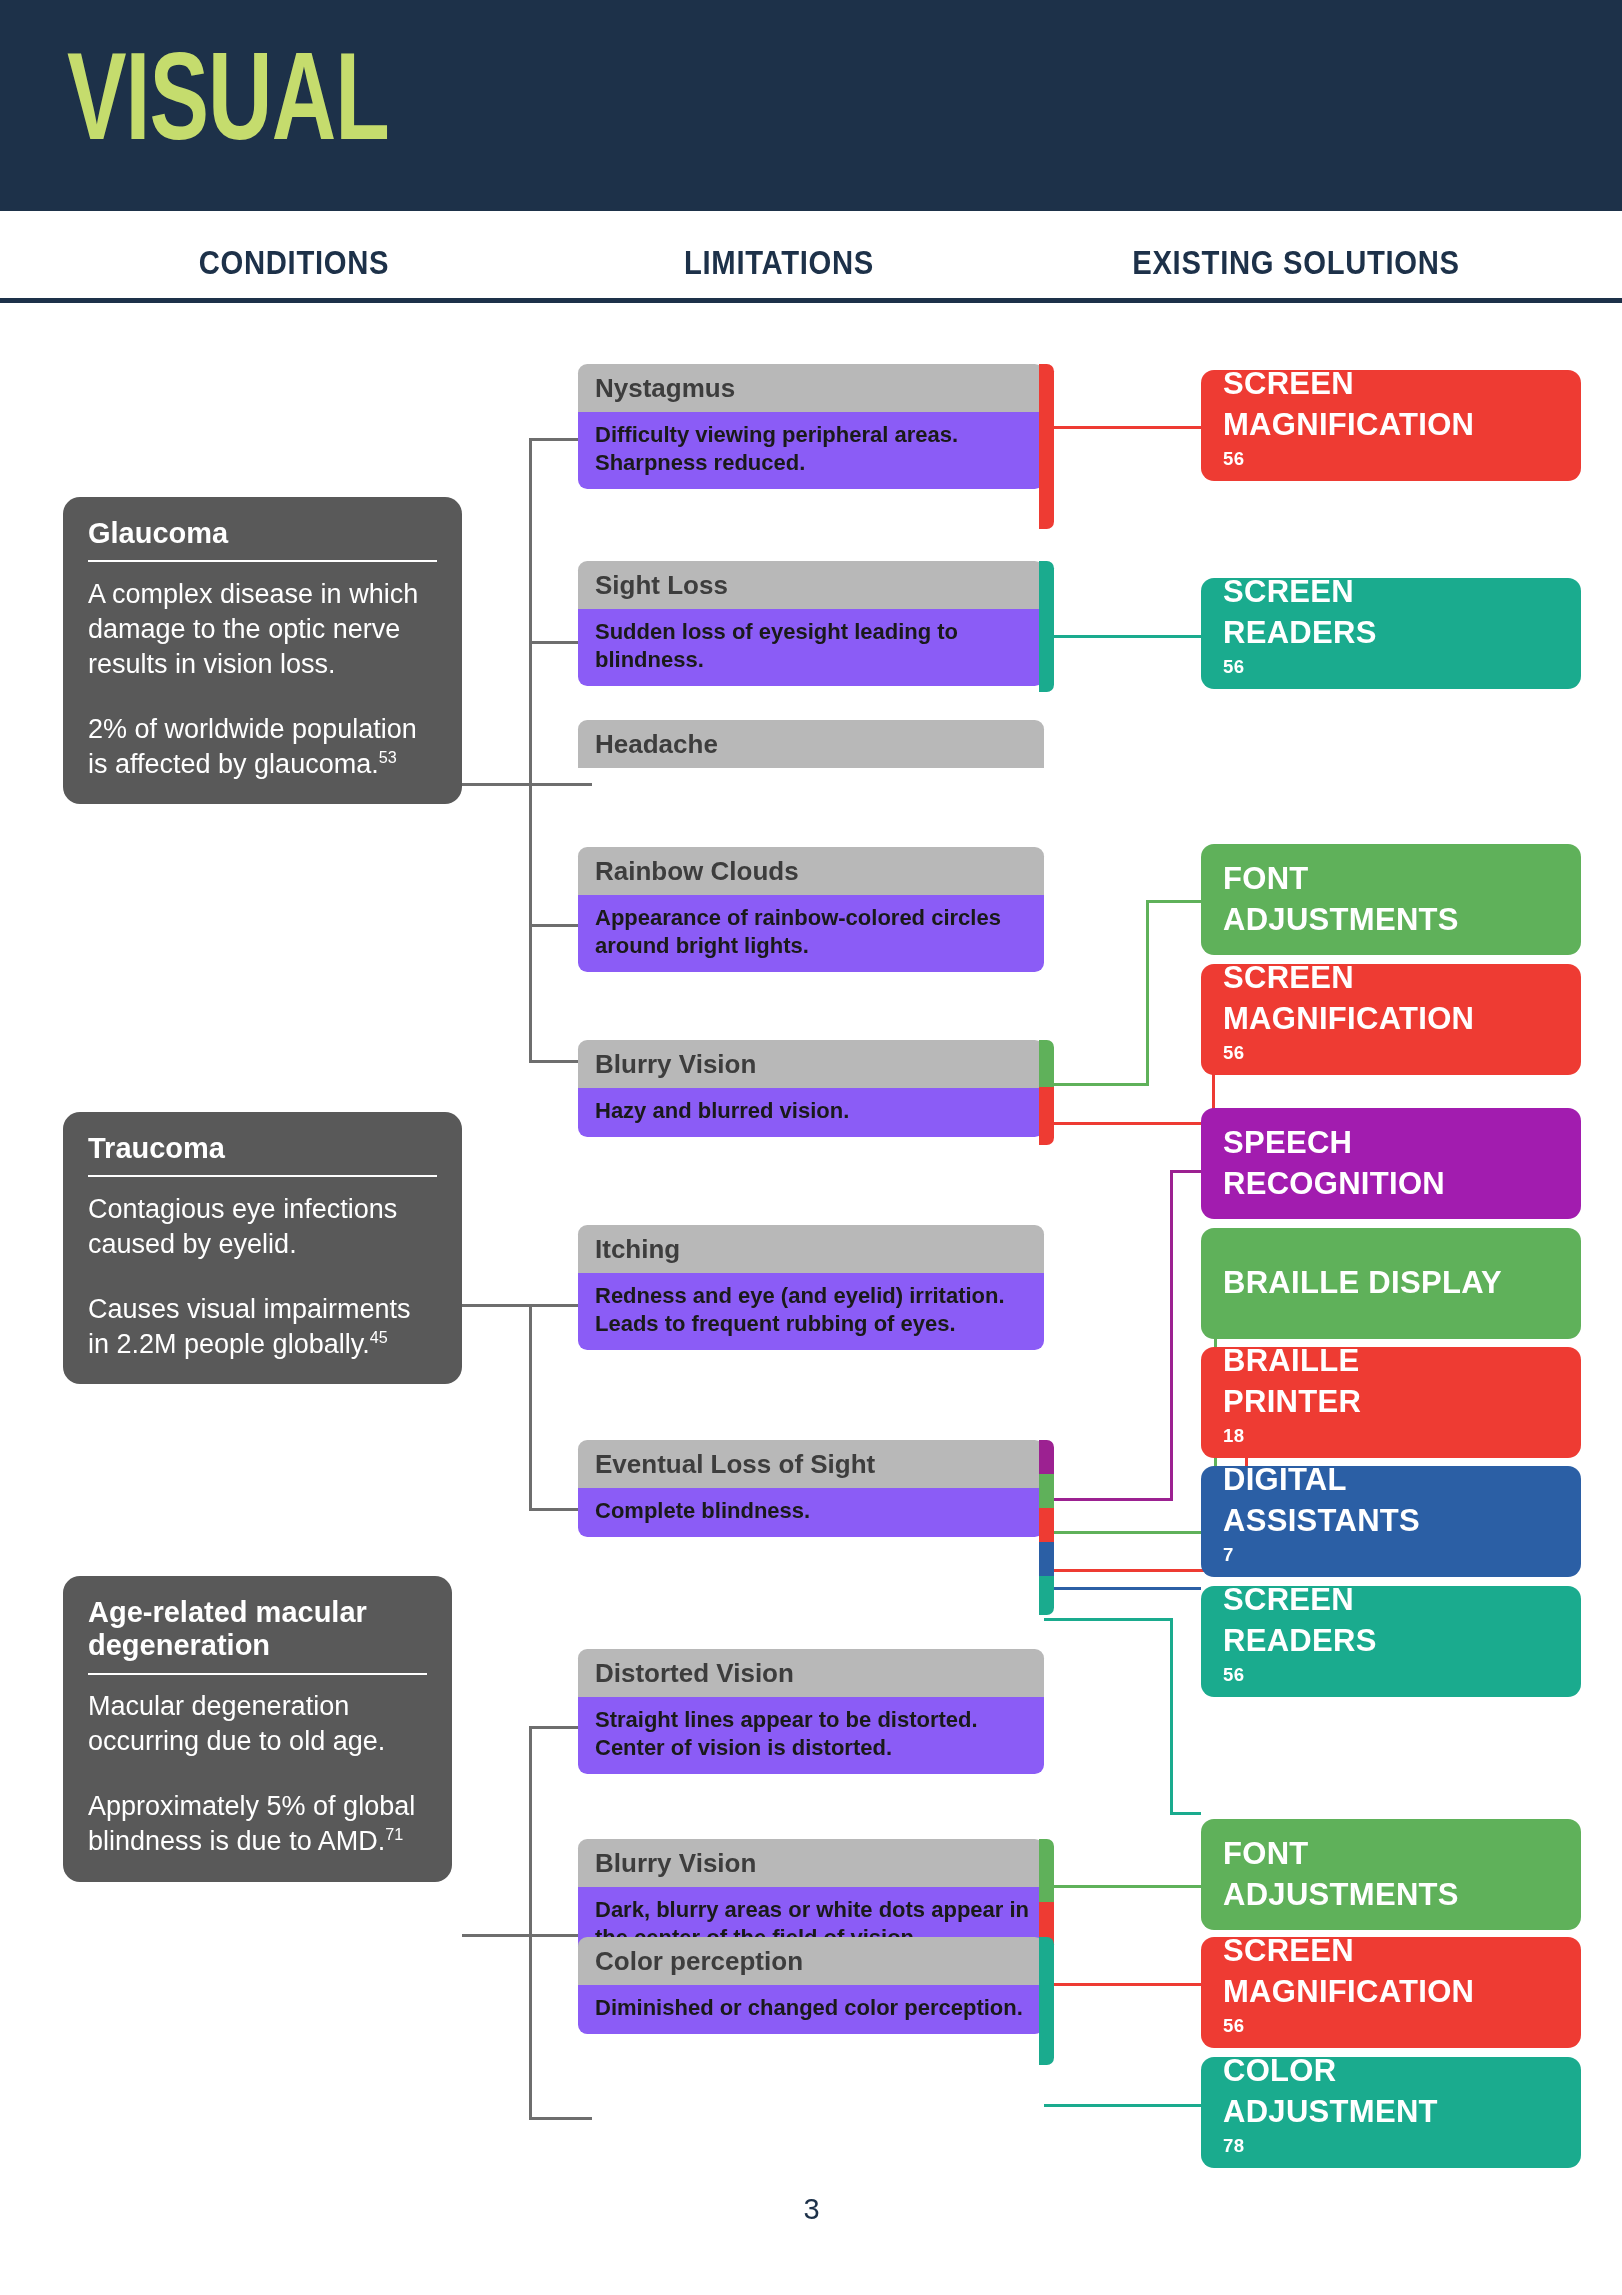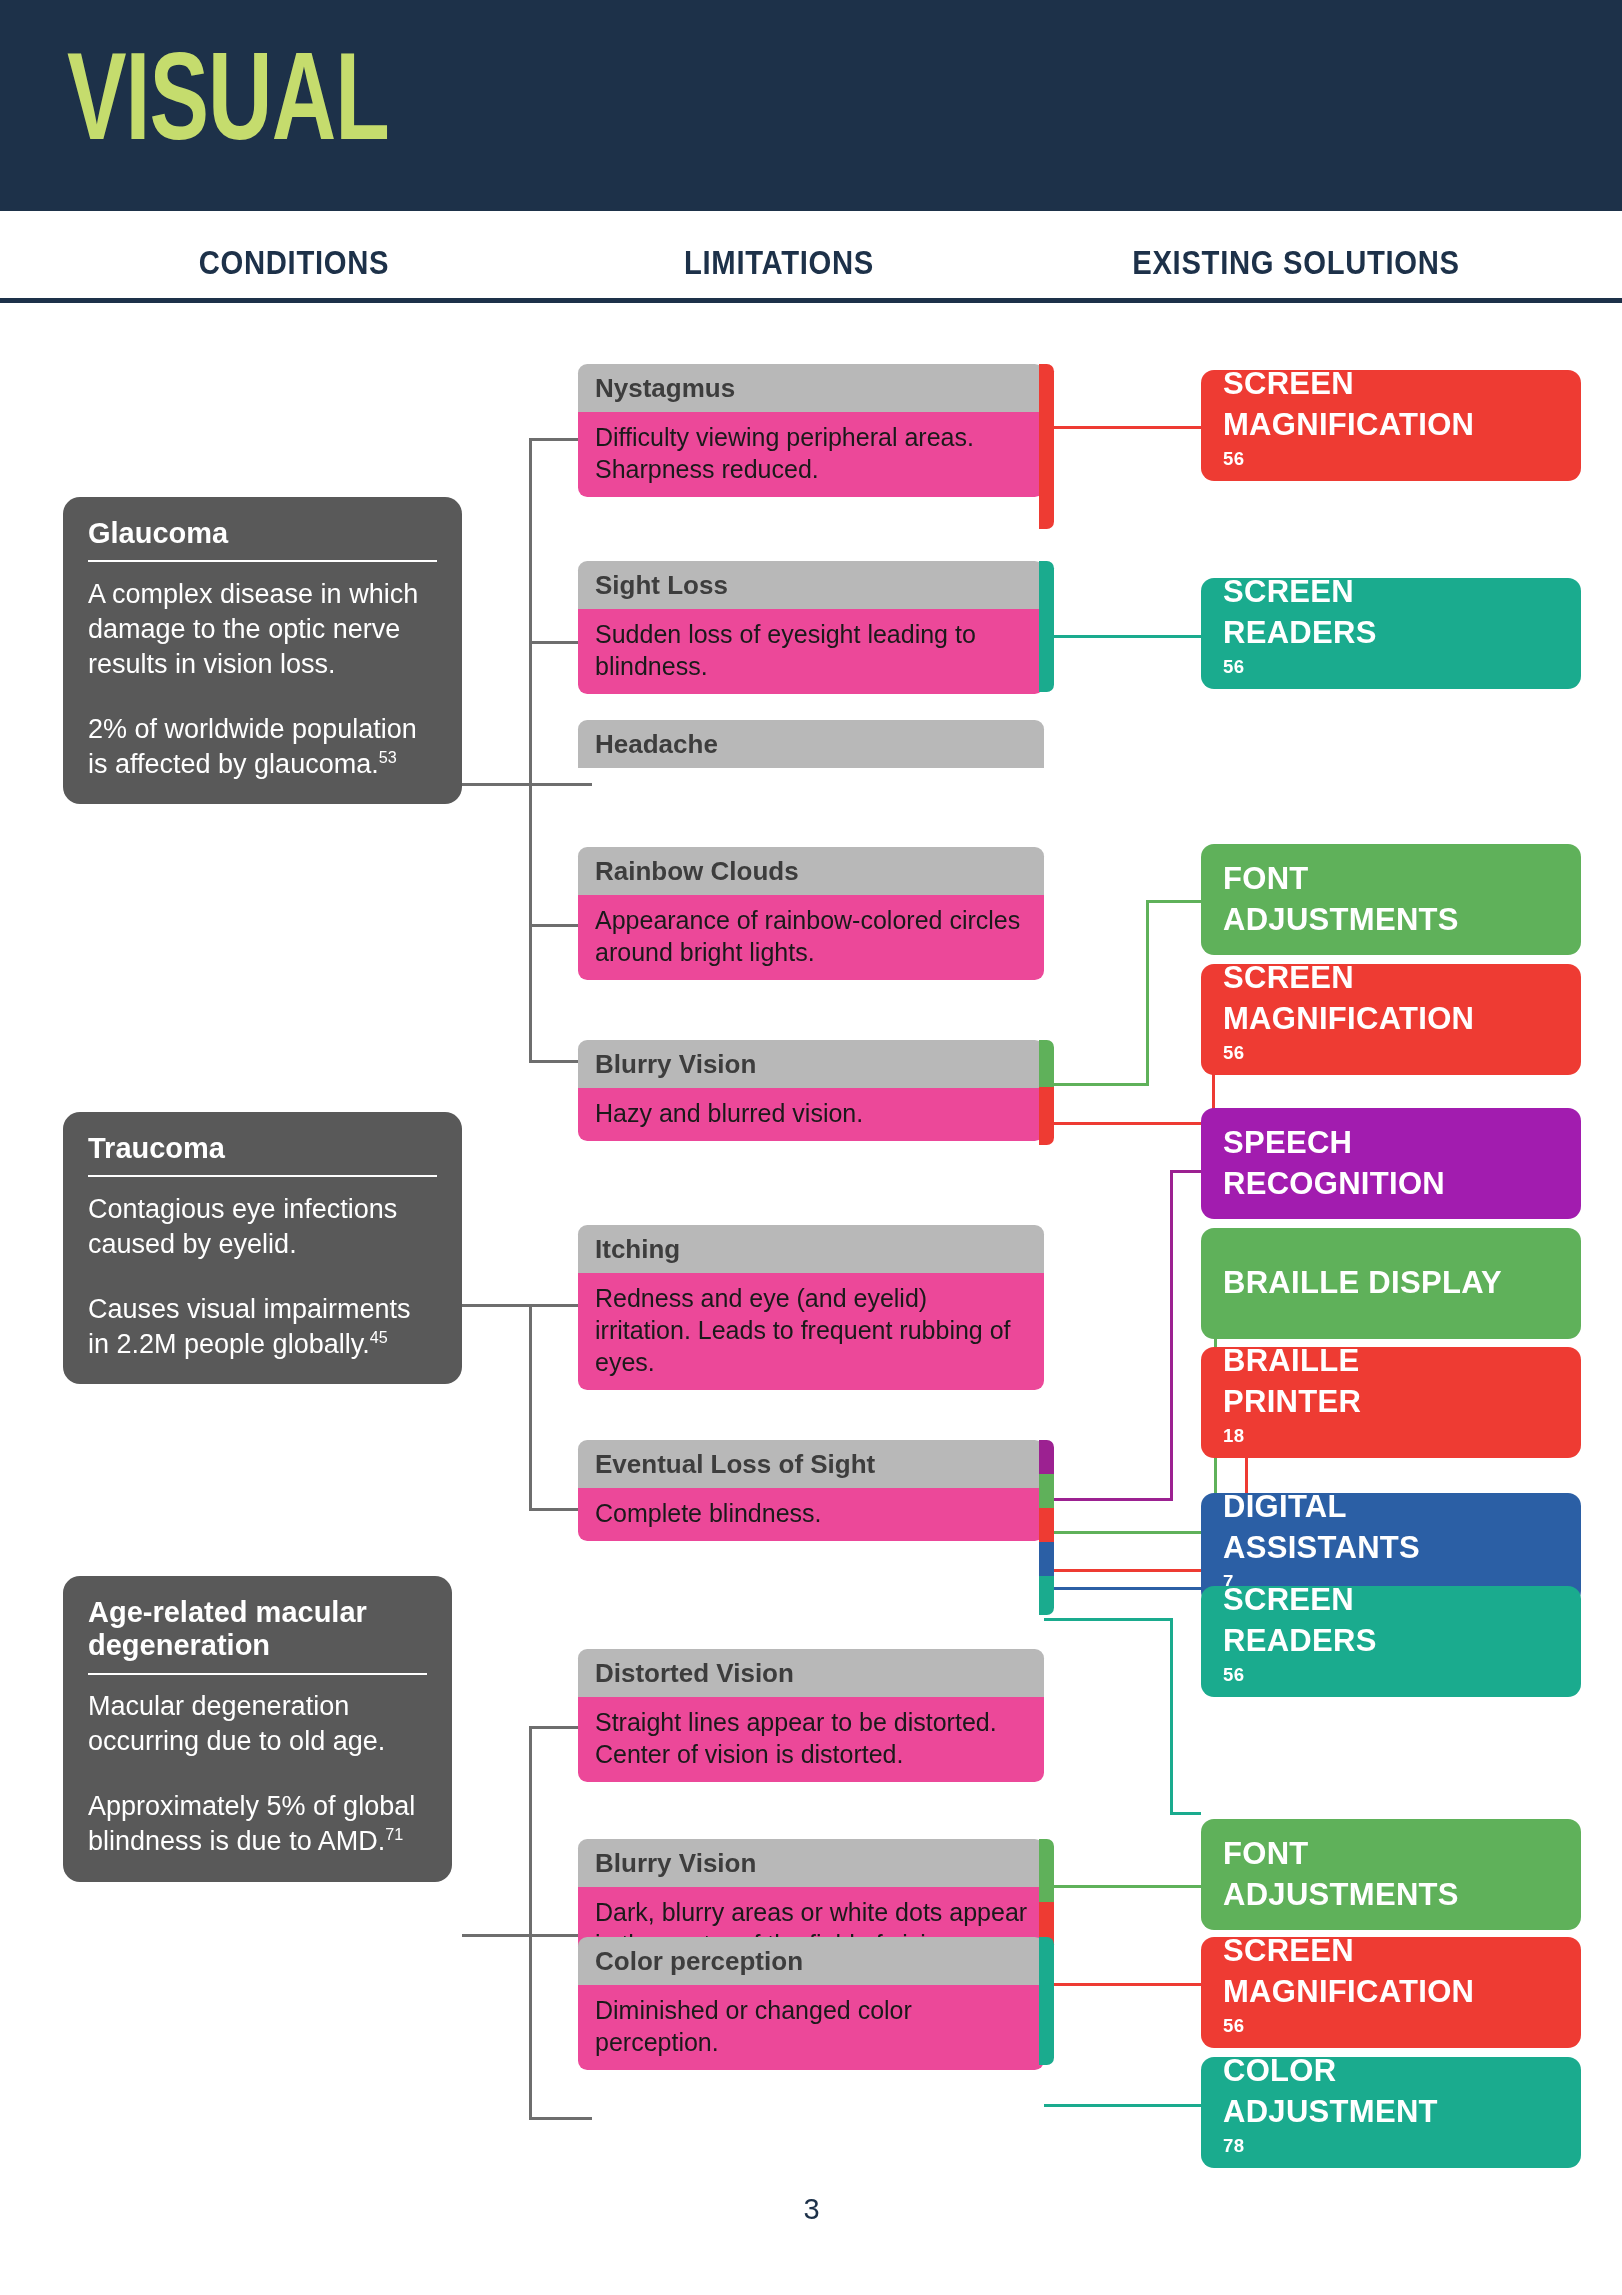--- a/index.html
+++ b/index.html
@@ -65,24 +65,25 @@
     border-radius: 9.2px; overflow: visible; position: absolute;
   }
   .limit-head {
     background: #b8b8b8; color: #3d3d3d;
     font-size: 26px; font-weight: 700;
     padding: 8.5px 14.4px 8.5px 17px;
     border-radius: 9.2px 9.2px 0 0;
     white-space: nowrap;
   }
   .limit-body {
-    background: #ec4899; color: #1a1a1a;
-    font-size: 25px; line-height: 1.28;
+    background: #8b5cf6; color: #1a1a1a;
+    font-size: 22px; line-height: 1.28;
     padding: 9.2px 14.4px 11.8px 17px;
     border-radius: 0 0 9.2px 9.2px;
+    font-weight: bold;
   }
   
   .tab { position: absolute; width: 14.4px; right: -9.8px; }
   .tab.top    { border-radius: 0 7.2px 0 0; }
   .tab.bottom { border-radius: 0 0 7.2px 0; }
   .tab.full   { border-radius: 0 7.2px 7.2px 0; }
 
   
   .solution {
     position: absolute; border-radius: 13px; color: #ffffff;
@@ -302,21 +303,21 @@
   </div>
 </div>
 
 <div class="solution" style="left:1201px; top:1347px; width:380px; height:111px; background:#ee3b33;">
   <div>
     <span>BRAILLE</span>
     <span><span>PRINTER</span><sup>18</sup></span>
   </div>
 </div>
 
-<div class="solution" style="left:1201px; top:1466px; width:380px; height:111px; background:#2b5fa5;margin-top:27px;">
+<div class="solution" style="left:1201px; top:1466px; width:380px; height:111px; background:#2b5fa5;">
   <div>
     <span>DIGITAL</span>
     <span><span>ASSISTANTS</span><sup>7</sup></span>
   </div>
 </div>
 
 <div class="solution" style="left:1201px; top:1586px; width:380px; height:111px; background:#1aab8e;">
   <div>
     <span>SCREEN</span>
     <span><span>READERS</span><sup>56</sup></span>

